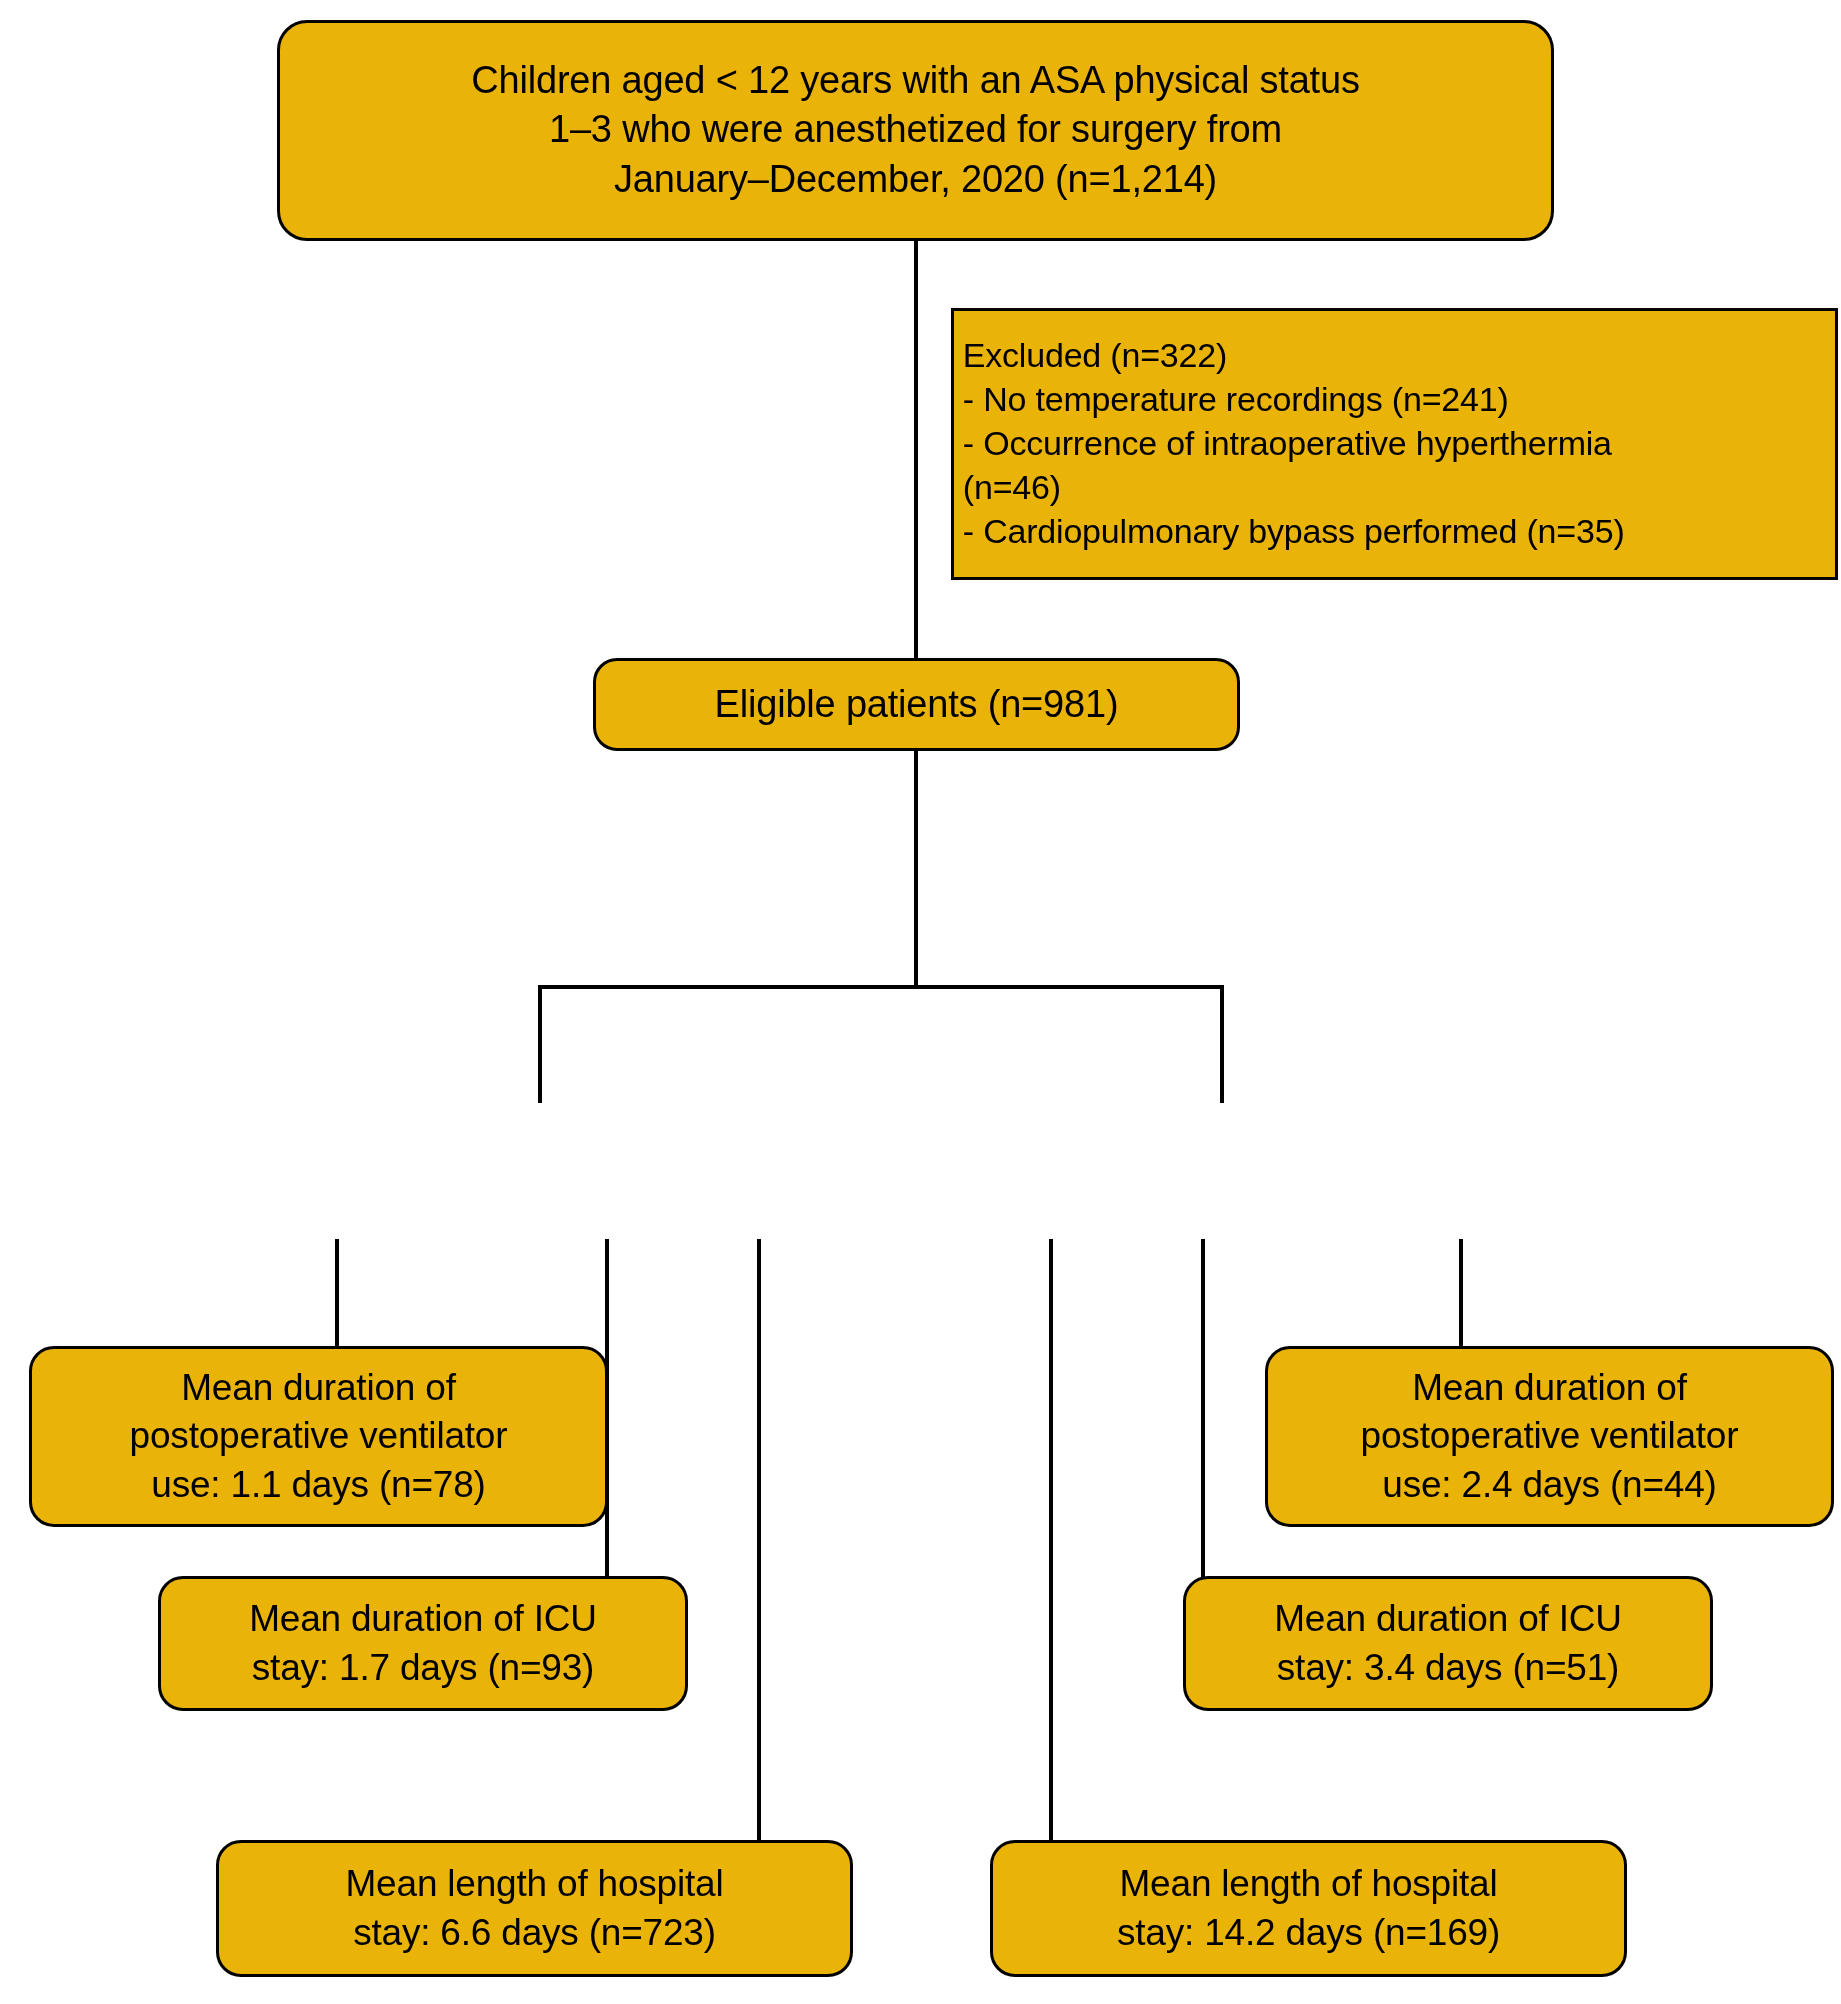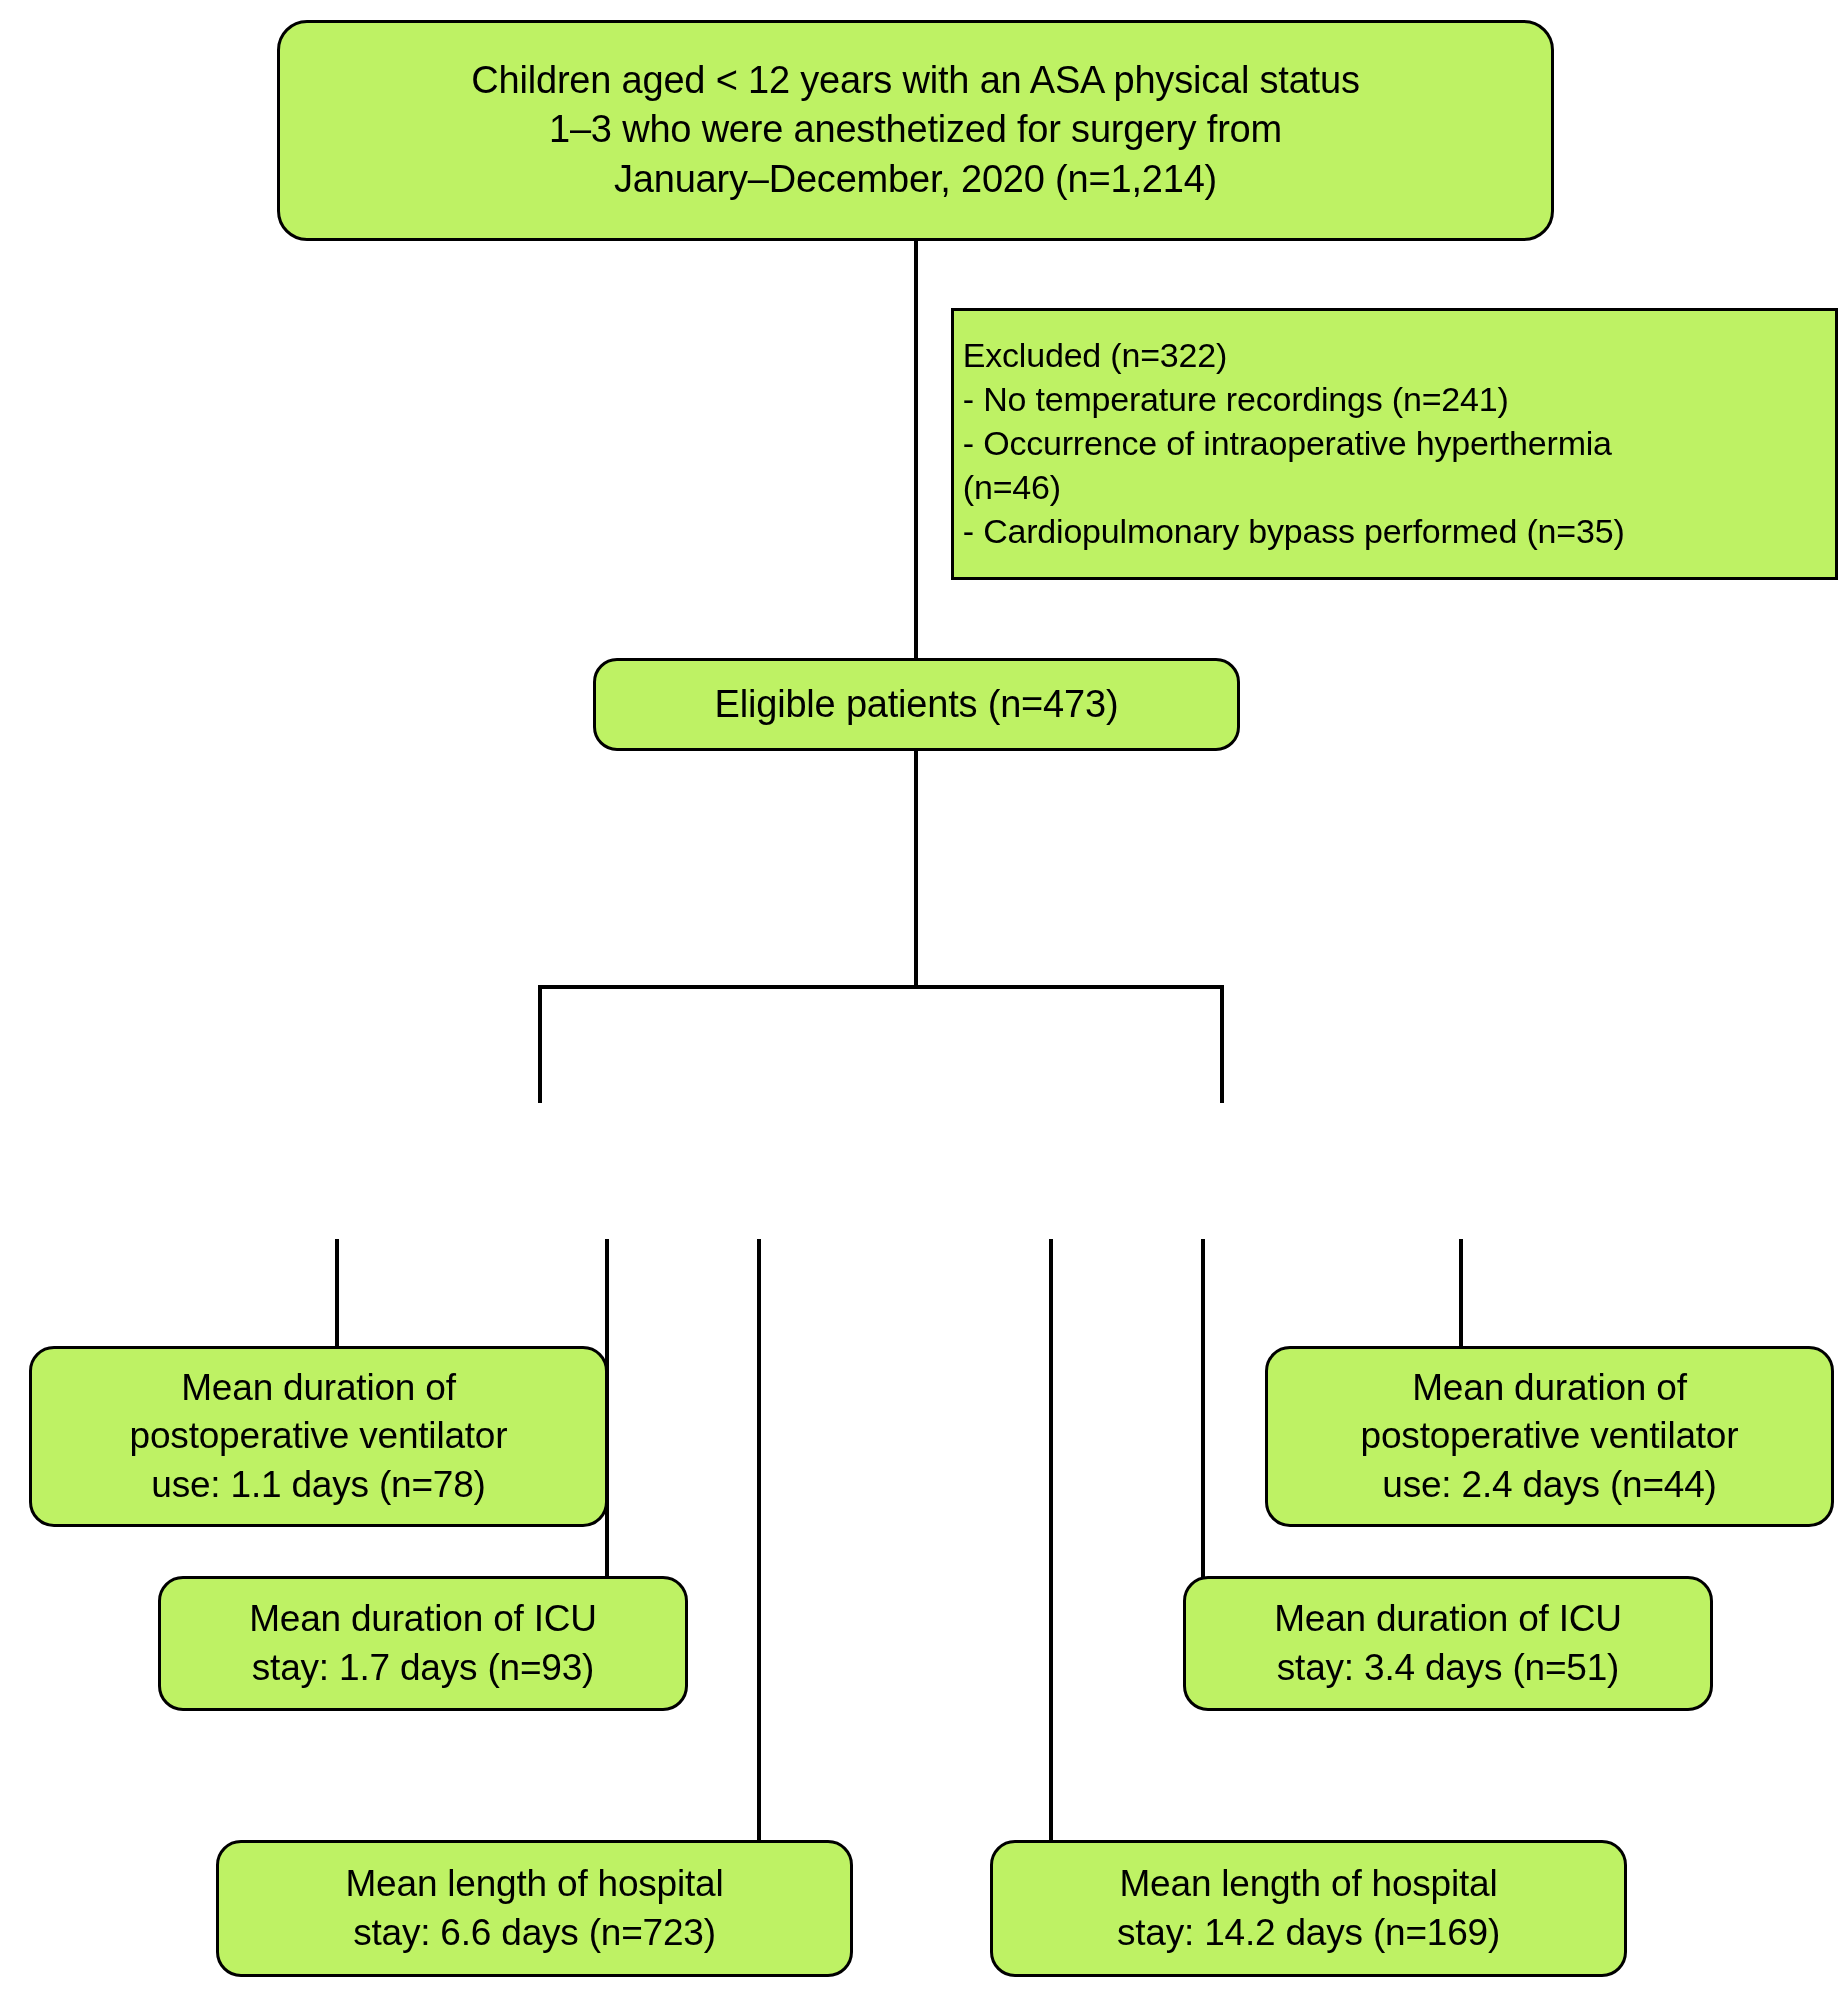--- a/index.html
+++ b/index.html
@@ -11,21 +11,21 @@
     width:1842px;
     height:2005px;
     background:#ffffff;
     overflow:hidden;
   }
 
   
   .node{
     position:absolute;
     box-sizing:border-box;
-    background:#bef264;
+    background:#eab308;
     border:3.4px solid #000000;
     display:flex;
     align-items:center;
     justify-content:center;
     text-align:center;
     z-index:3;
   }
   .node .txt{
     display:block;
     width:100%;
@@ -140,21 +140,21 @@
 
   <div class="node square" id="box-excluded">
     <span class="txt">Excluded (n=322)
 - No temperature recordings (n=241)
 - Occurrence of intraoperative hyperthermia
 (n=46)
 - Cardiopulmonary bypass performed (n=35)</span>
   </div>
 
   <div class="node rounded" id="box-eligible">
-    <span class="txt">Eligible patients (n=473)</span>
+    <span class="txt">Eligible patients (n=981)</span>
   </div>
 
 
 
   <div class="node rounded" id="box-n-vent">
     <span class="txt">Mean duration of
 postoperative ventilator
 use: 1.1 days (n=78)</span>
   </div>
 

